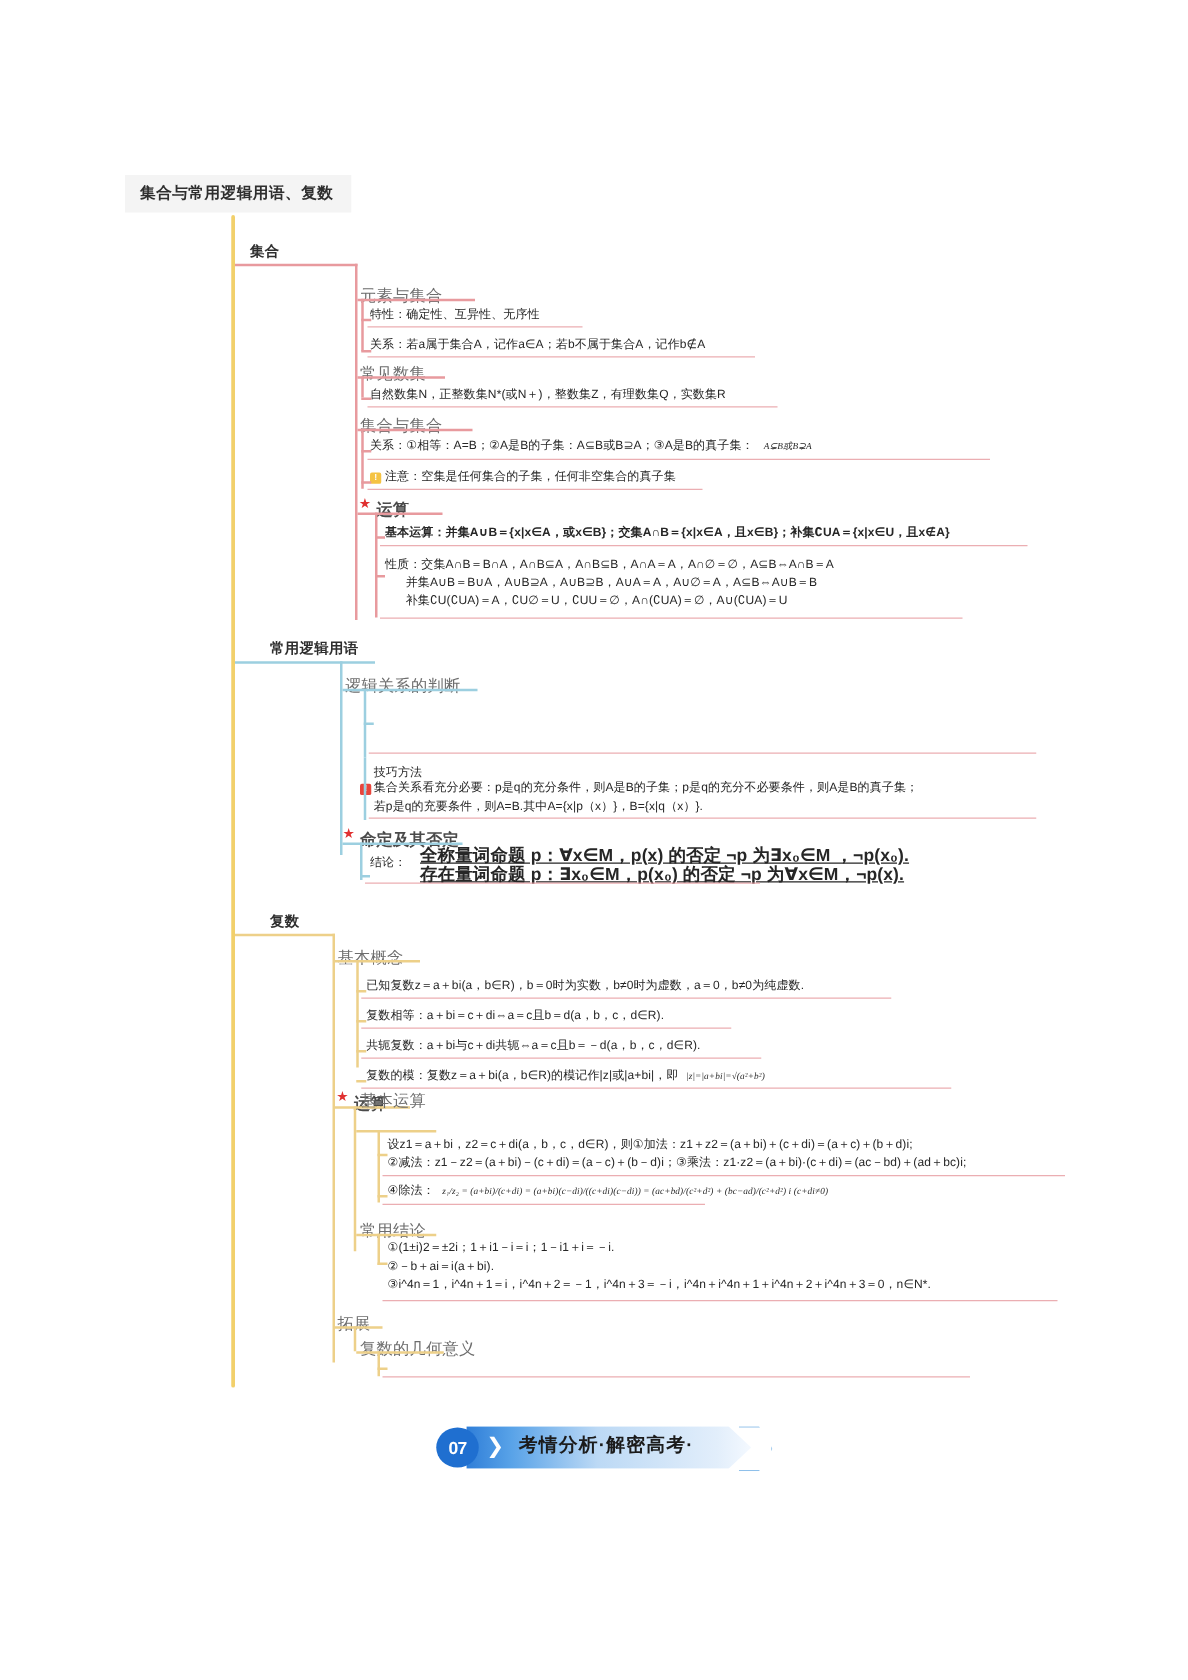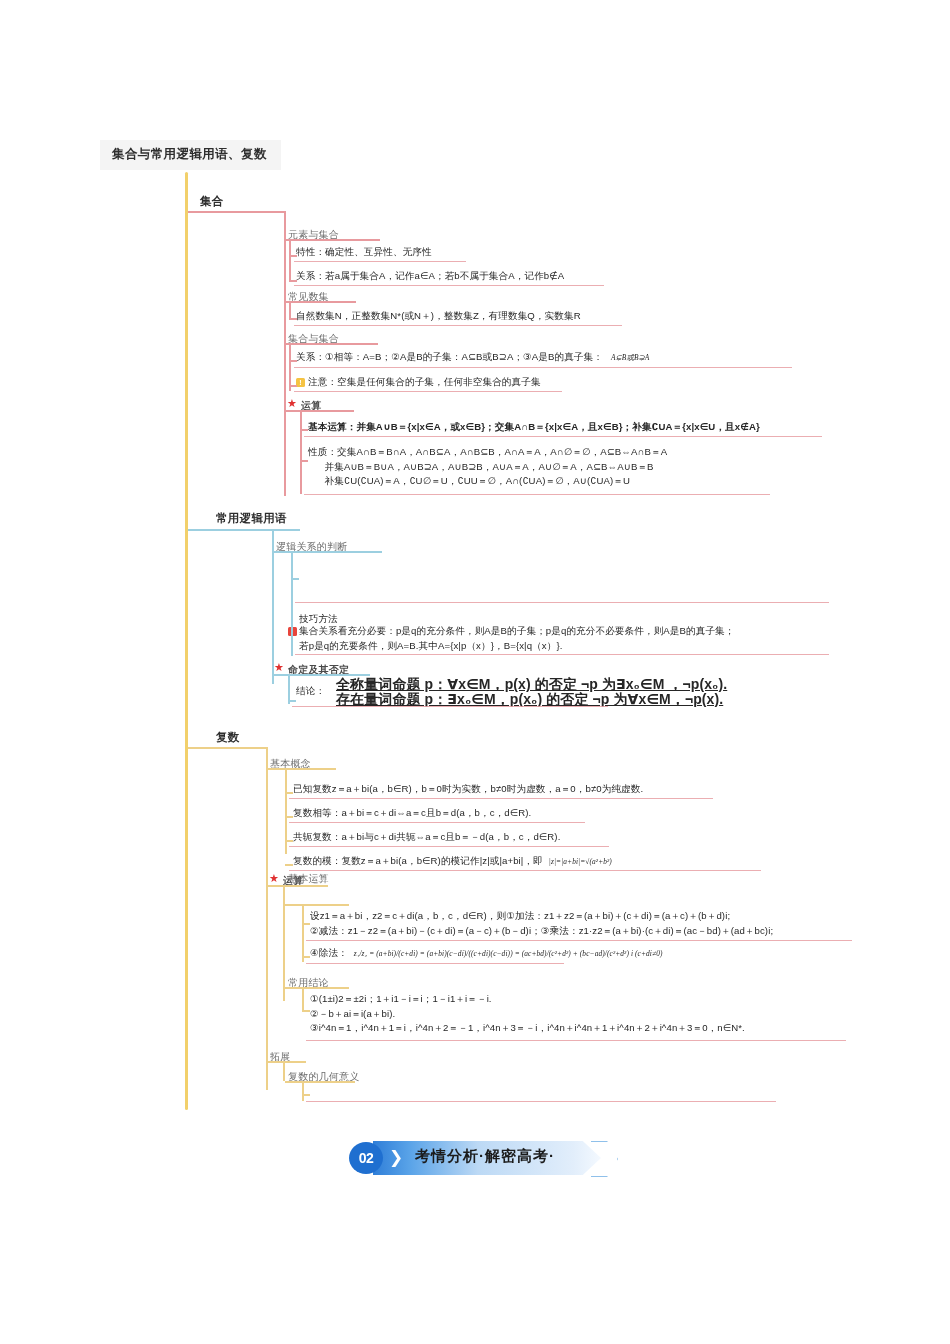--- a/index.html
+++ b/index.html
@@ -27,21 +27,21 @@
   .hline{position:absolute;height:1.6px;}
   .vline{position:absolute;width:1.6px;}
 
   
   .l1-title{
     position:absolute;font-size:11.5px;font-weight:bold;color:#2e2e2e;
     white-space:nowrap;letter-spacing:.3px;
   }
   
   .l2-label{
-    position:absolute;font-size:10px;color:#6d6d6d;white-space:nowrap;
+    position:absolute;font-size:13px;color:#6d6d6d;white-space:nowrap;
     letter-spacing:.2px;
   }
   .l2-label.bold{font-weight:bold;color:#4a4a4a;}
 
   
   .leaf{
     position:absolute;font-size:9.6px;color:#262626;white-space:nowrap;
     line-height:14.5px;letter-spacing:.1px;
   }
   .leaf.multi{white-space:pre;}
@@ -239,18 +239,18 @@
   <div class="l2-label" style="left:288px;top:1070px;">复数的几何意义</div>
   <div class="hline" style="left:285px;top:1081px;width:70px;background:#edd089;"></div>
   <div class="vline" style="left:302px;top:1081px;height:20px;background:#edd089;"></div>
 
   <div class="ul" style="left:306px;top:1101px;width:470px;"></div>
   <div class="hline" style="left:302px;top:1094px;width:8px;background:#edd089;"></div>
 
   <div class="banner">
     <div class="banner-body"></div>
     <div class="banner-outline"></div>
-    <div class="banner-num">02</div>
+    <div class="banner-num">07</div>
     <div class="banner-chev">❯</div>
     <div class="banner-text">考情分析·解密高考·</div>
   </div>
 
 </div>
 
 </body></html>

